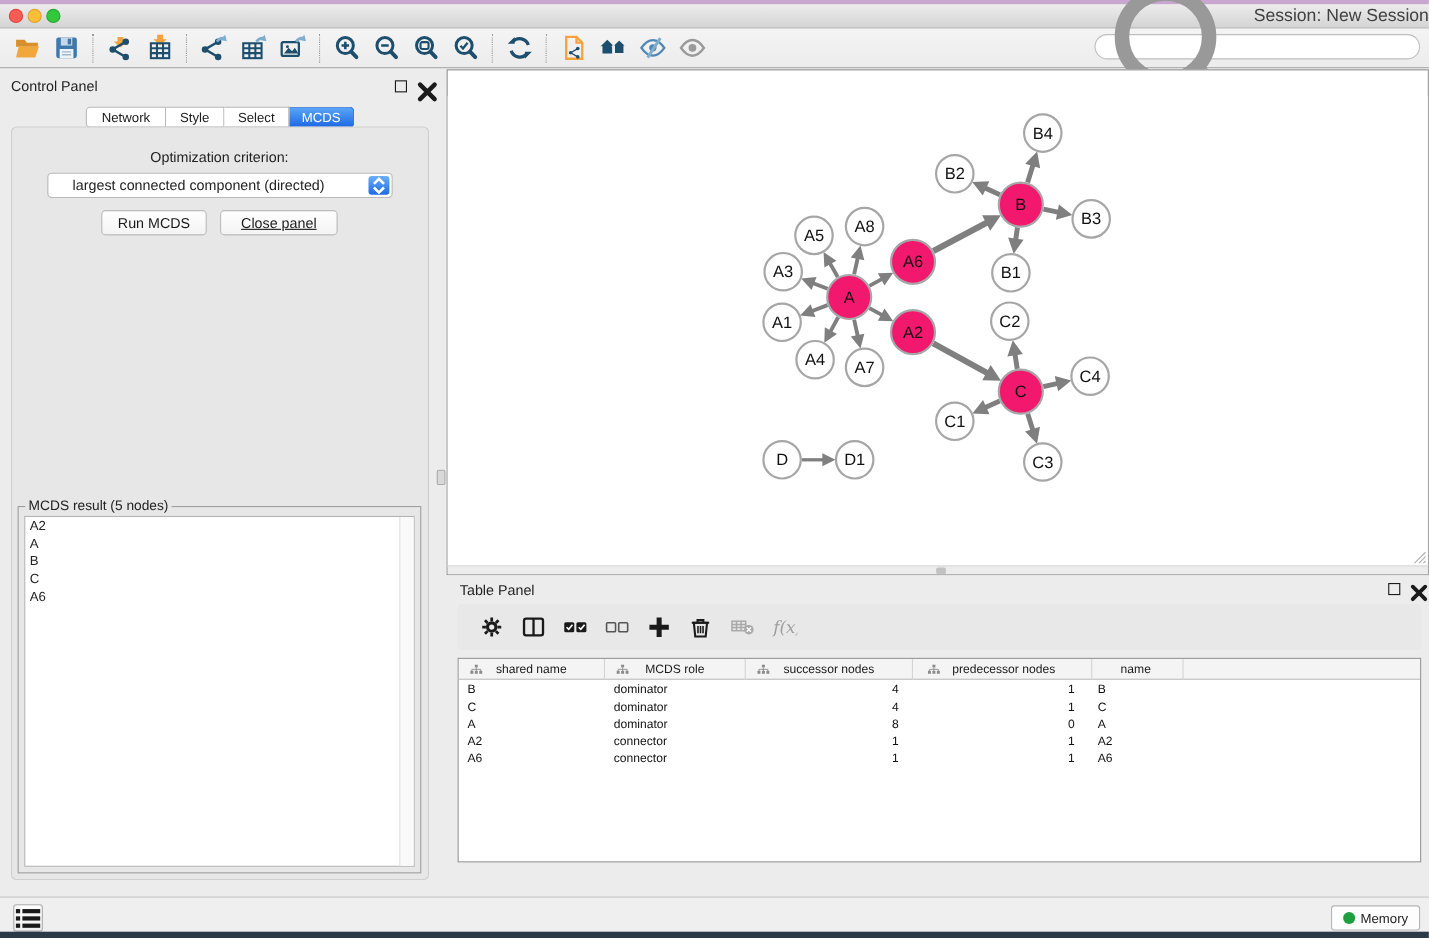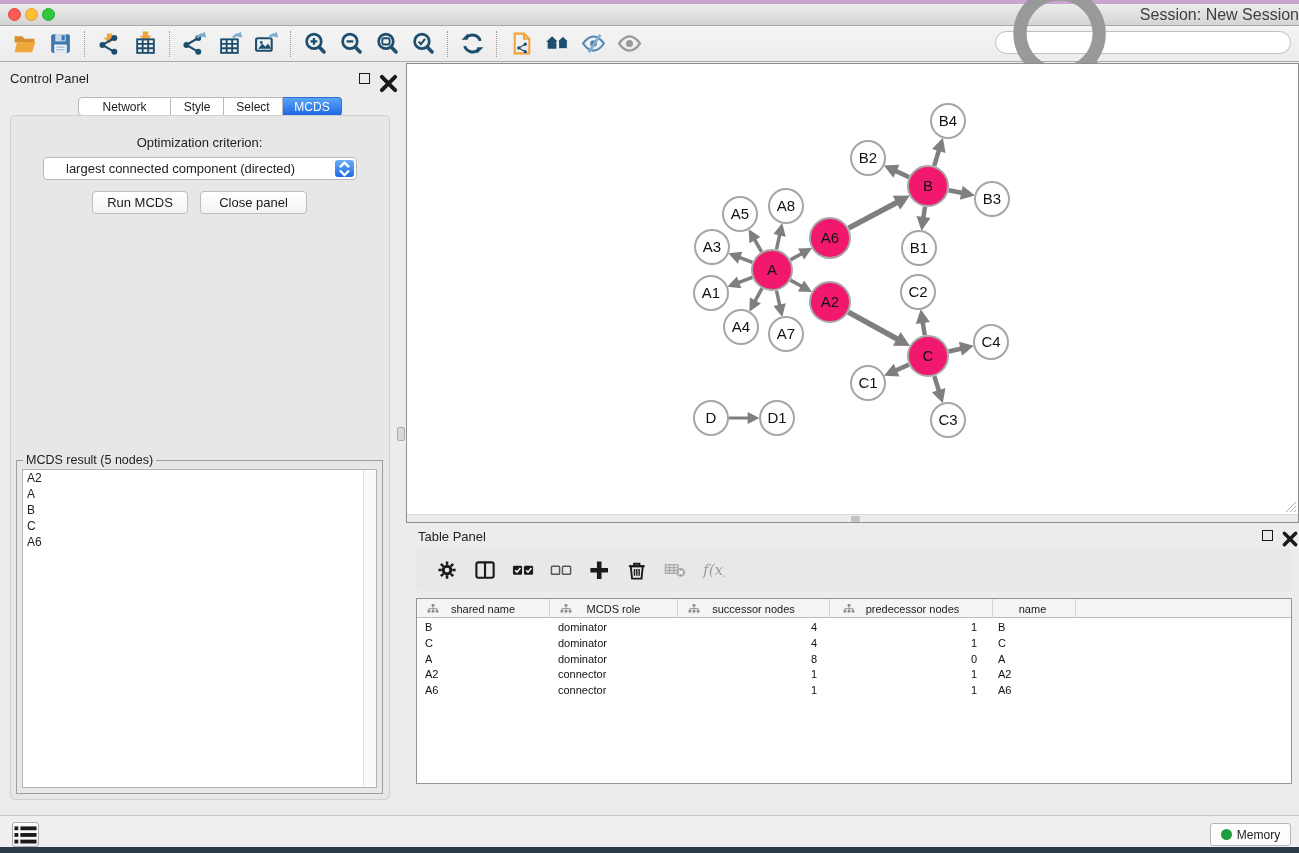--- a/index.html
+++ b/index.html
@@ -45,21 +45,21 @@
     border:1px solid #CFCFCF; border-radius:5px; }
   #opt-label { left:0; top:73px; width:399px; text-align:center; font-size:13px; }
   #criterion-select { left:43px; top:95px; width:314px; height:23px; background:#fff; border:1px solid #B9B9B9;
     border-radius:4px; display:flex; align-items:center; font-size:13px; padding-left:22px; }
   #criterion-stepper { position:absolute; right:2px; top:2px; width:19px; height:17px; border-radius:3px;
     background:linear-gradient(#6BB0F7,#1E6AE5); display:flex; align-items:center; justify-content:center; }
   #criterion-stepper svg { width:12px; height:13px; }
   .push-btn { position:absolute; height:23px; background:linear-gradient(#FFFFFF,#F3F3F3); border:1px solid #BDBDBD;
     border-radius:4px; font-size:13px; color:#1A1A1A; display:flex; align-items:center; justify-content:center; }
   #run-btn { left:92px; top:129px; width:96px; }
-  #closepanel-btn { left:200px; top:129px; width:107px; }
+  #closepanel-btn { left:200px; top:129px; width:107px;text-decoration:underline; }
   #mcds-fieldset { left:16px; top:398px; width:367px; height:334px; border:1px solid #9F9F9F; }
   #mcds-legend { position:absolute; left:6px; top:-8px; background:#E7E7E7; padding:0 3px; font-size:12.5px; }
   #mcds-list { position:absolute; left:5px; top:8px; right:5px; bottom:5px; background:#fff; border:1px solid #B4B4B4; }
   #mcds-scroll { position:absolute; right:0; top:0; width:13px; bottom:0; background:#FAFAFA; border-left:1px solid #E0E0E0; }
   .mcds-item { font-size:12px; line-height:16px; padding-left:4px; }
 
   
   #net-window { left:406px; top:63px; width:893px; height:460px; border:1px solid #8E8E8E; background:#fff; }
   #net-titlebar { position:absolute; left:0; top:0; right:0; height:22px;
     background:linear-gradient(#EBEBEB,#D6D6D6); border-bottom:1px solid #AFAFAF; }
@@ -269,21 +269,21 @@
 
 <div class="abs" id="control-panel">
   <div class="abs" id="cp-title">Control Panel</div>
   <div class="abs panel-float" id="cp-float"></div>
   <div class="abs panel-close" id="cp-close">
       <svg viewBox="0 0 13.5 13.5" xmlns="http://www.w3.org/2000/svg" style="width: 100%; height: 100%; display: block;">
         <path d="M2.5 2.5l8.5 8.5M11 2.5L2.5 11" stroke="#1A1A1A" stroke-width="2.6" stroke-linecap="round"></path>
       </svg>
     </div>
   <div class="seg-group" id="cp-tabs">
-      <div class="seg" style="width: 93px;">Network</div>
+      <div class="seg" style="width: 73px;">Network</div>
       <div class="seg" style="width: 53px;">Style</div>
       <div class="seg" style="width: 59px;">Select</div>
       <div class="seg active" style="width: 59px;">MCDS</div>
     </div>
   <div class="abs" id="cp-body"></div>
   <div class="abs" id="opt-label">Optimization criterion:</div>
   <div class="abs" id="criterion-select">
     <span>largest connected component (directed)</span>
     <span id="criterion-stepper">
         <svg viewBox="0 0 12 13" xmlns="http://www.w3.org/2000/svg" style="width: 100%; height: 100%; display: block;">

